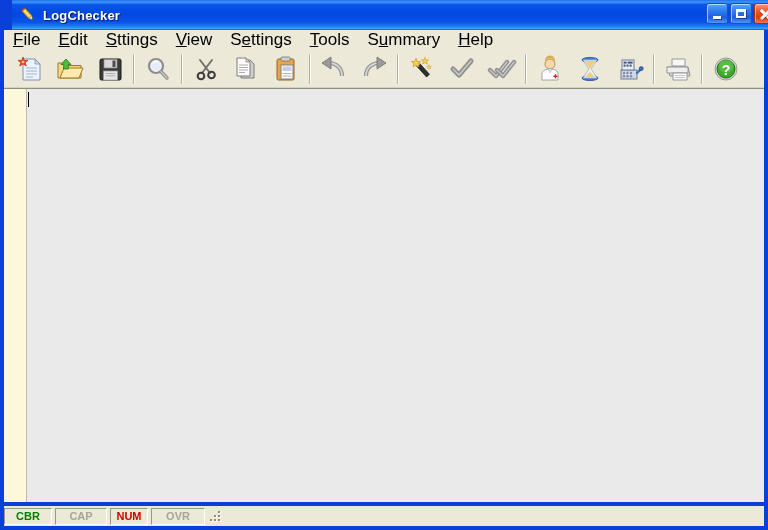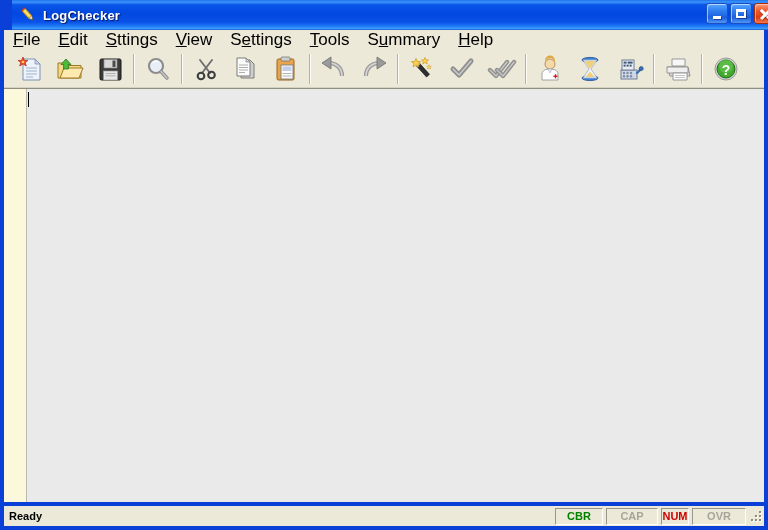--- a/index.html
+++ b/index.html
@@ -217,21 +217,21 @@
     flex: 1 1 auto;
     justify-content: flex-start;
     padding-left: 4px;
     color: #000;
     border-color: transparent;
     margin-right: 2px;
   }
   .sb-cbr   { width: 48px; color: #008000; }
   .sb-pos   { width: 164px; color: #000; }
   .sb-cap   { width: 52px; color: #a8a49a; }
-  .sb-num   { width: 28px; color: #d00000; }
+  .sb-num   { width: 38px; color: #d00000; }
   .sb-ovr   { width: 54px; color: #a8a49a; }
   .sb-grip {
     width: 14px; height: 14px;
     flex: 0 0 auto;
     position: relative;
     margin-left: 1px;
   }
   .sb-grip i {
     position: absolute;
     width: 2px; height: 2px;
@@ -512,21 +512,20 @@
 
   <div class="editor-wrap">
     <div class="gutter"></div>
     <div class="editor">
       <div class="caret"></div>
       <span></span>
     </div>
   </div>
 
   <div class="statusbar">
-    <div class="sb-panel sb-ready">Ready</div>
     <div class="sb-panel sb-cbr">CBR</div>
     <div class="sb-panel sb-cap">CAP</div>
     <div class="sb-panel sb-num">NUM</div>
     <div class="sb-panel sb-ovr">OVR</div>
     <div class="sb-grip">
       <i style="left:9px; top:2px;"></i>
       <i style="left:9px; top:6px;"></i>
         <i style="left:5px; top:6px;"></i>
       <i style="left:9px; top:10px;"></i>
         <i style="left:5px; top:10px;"></i>

